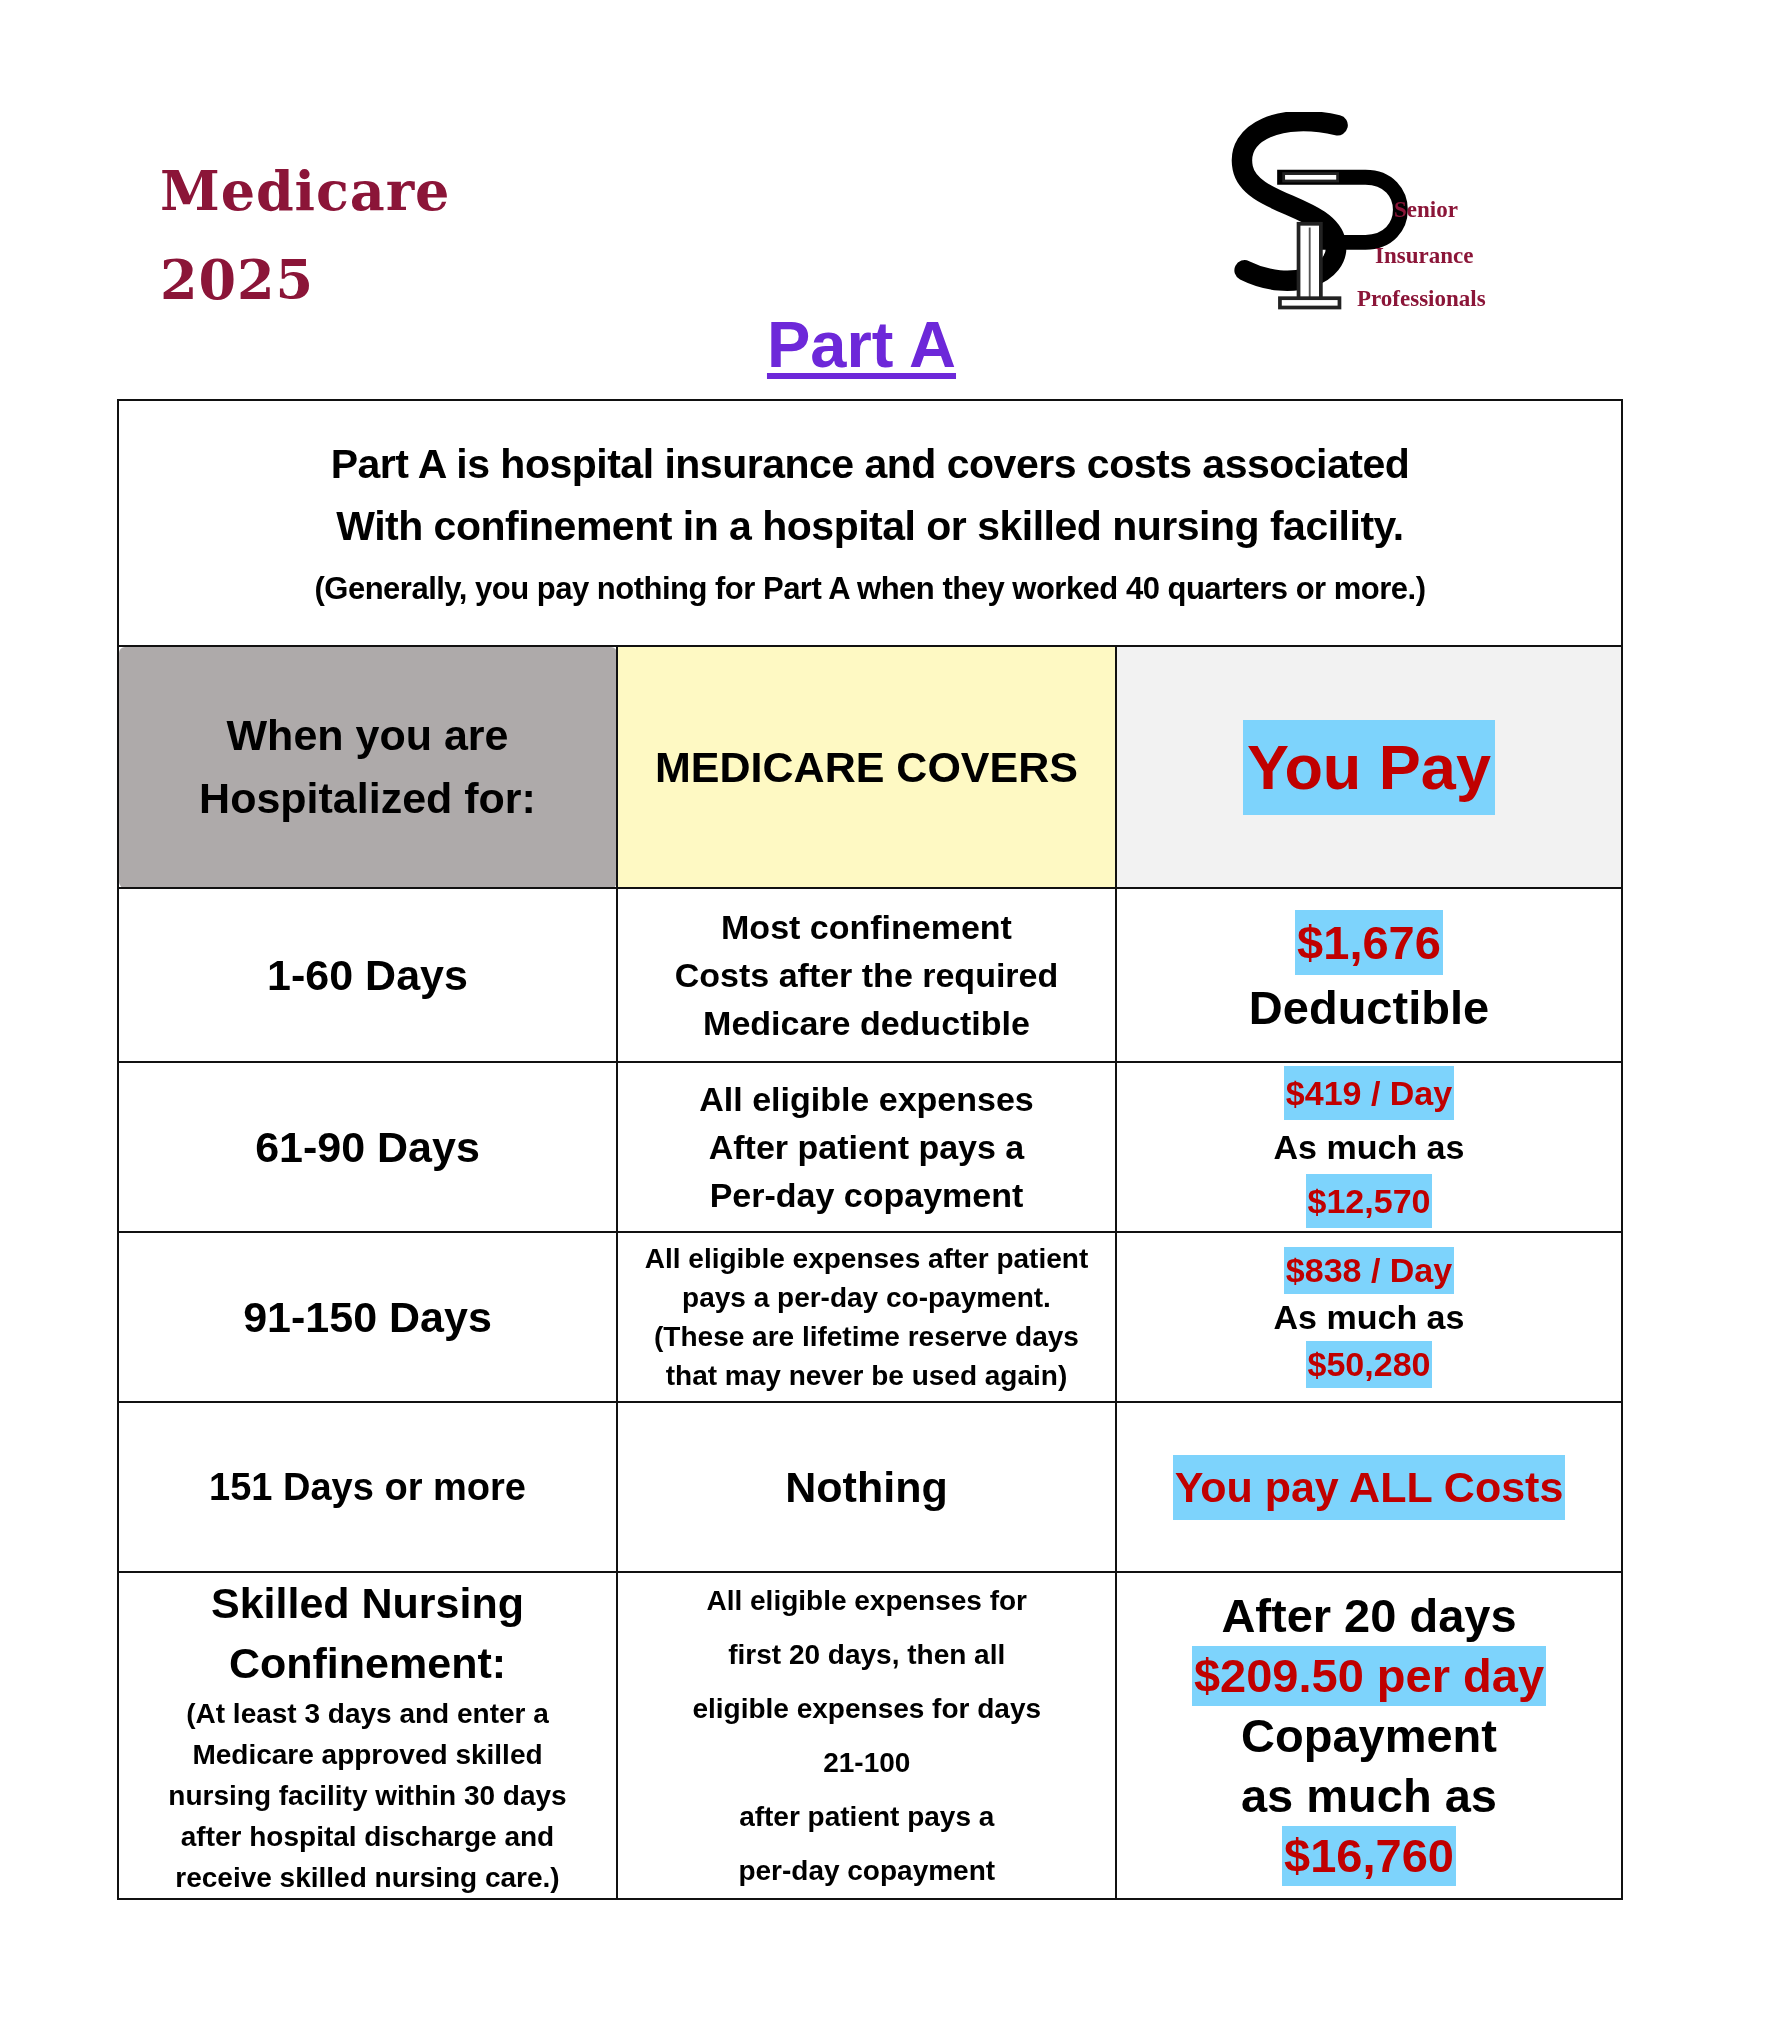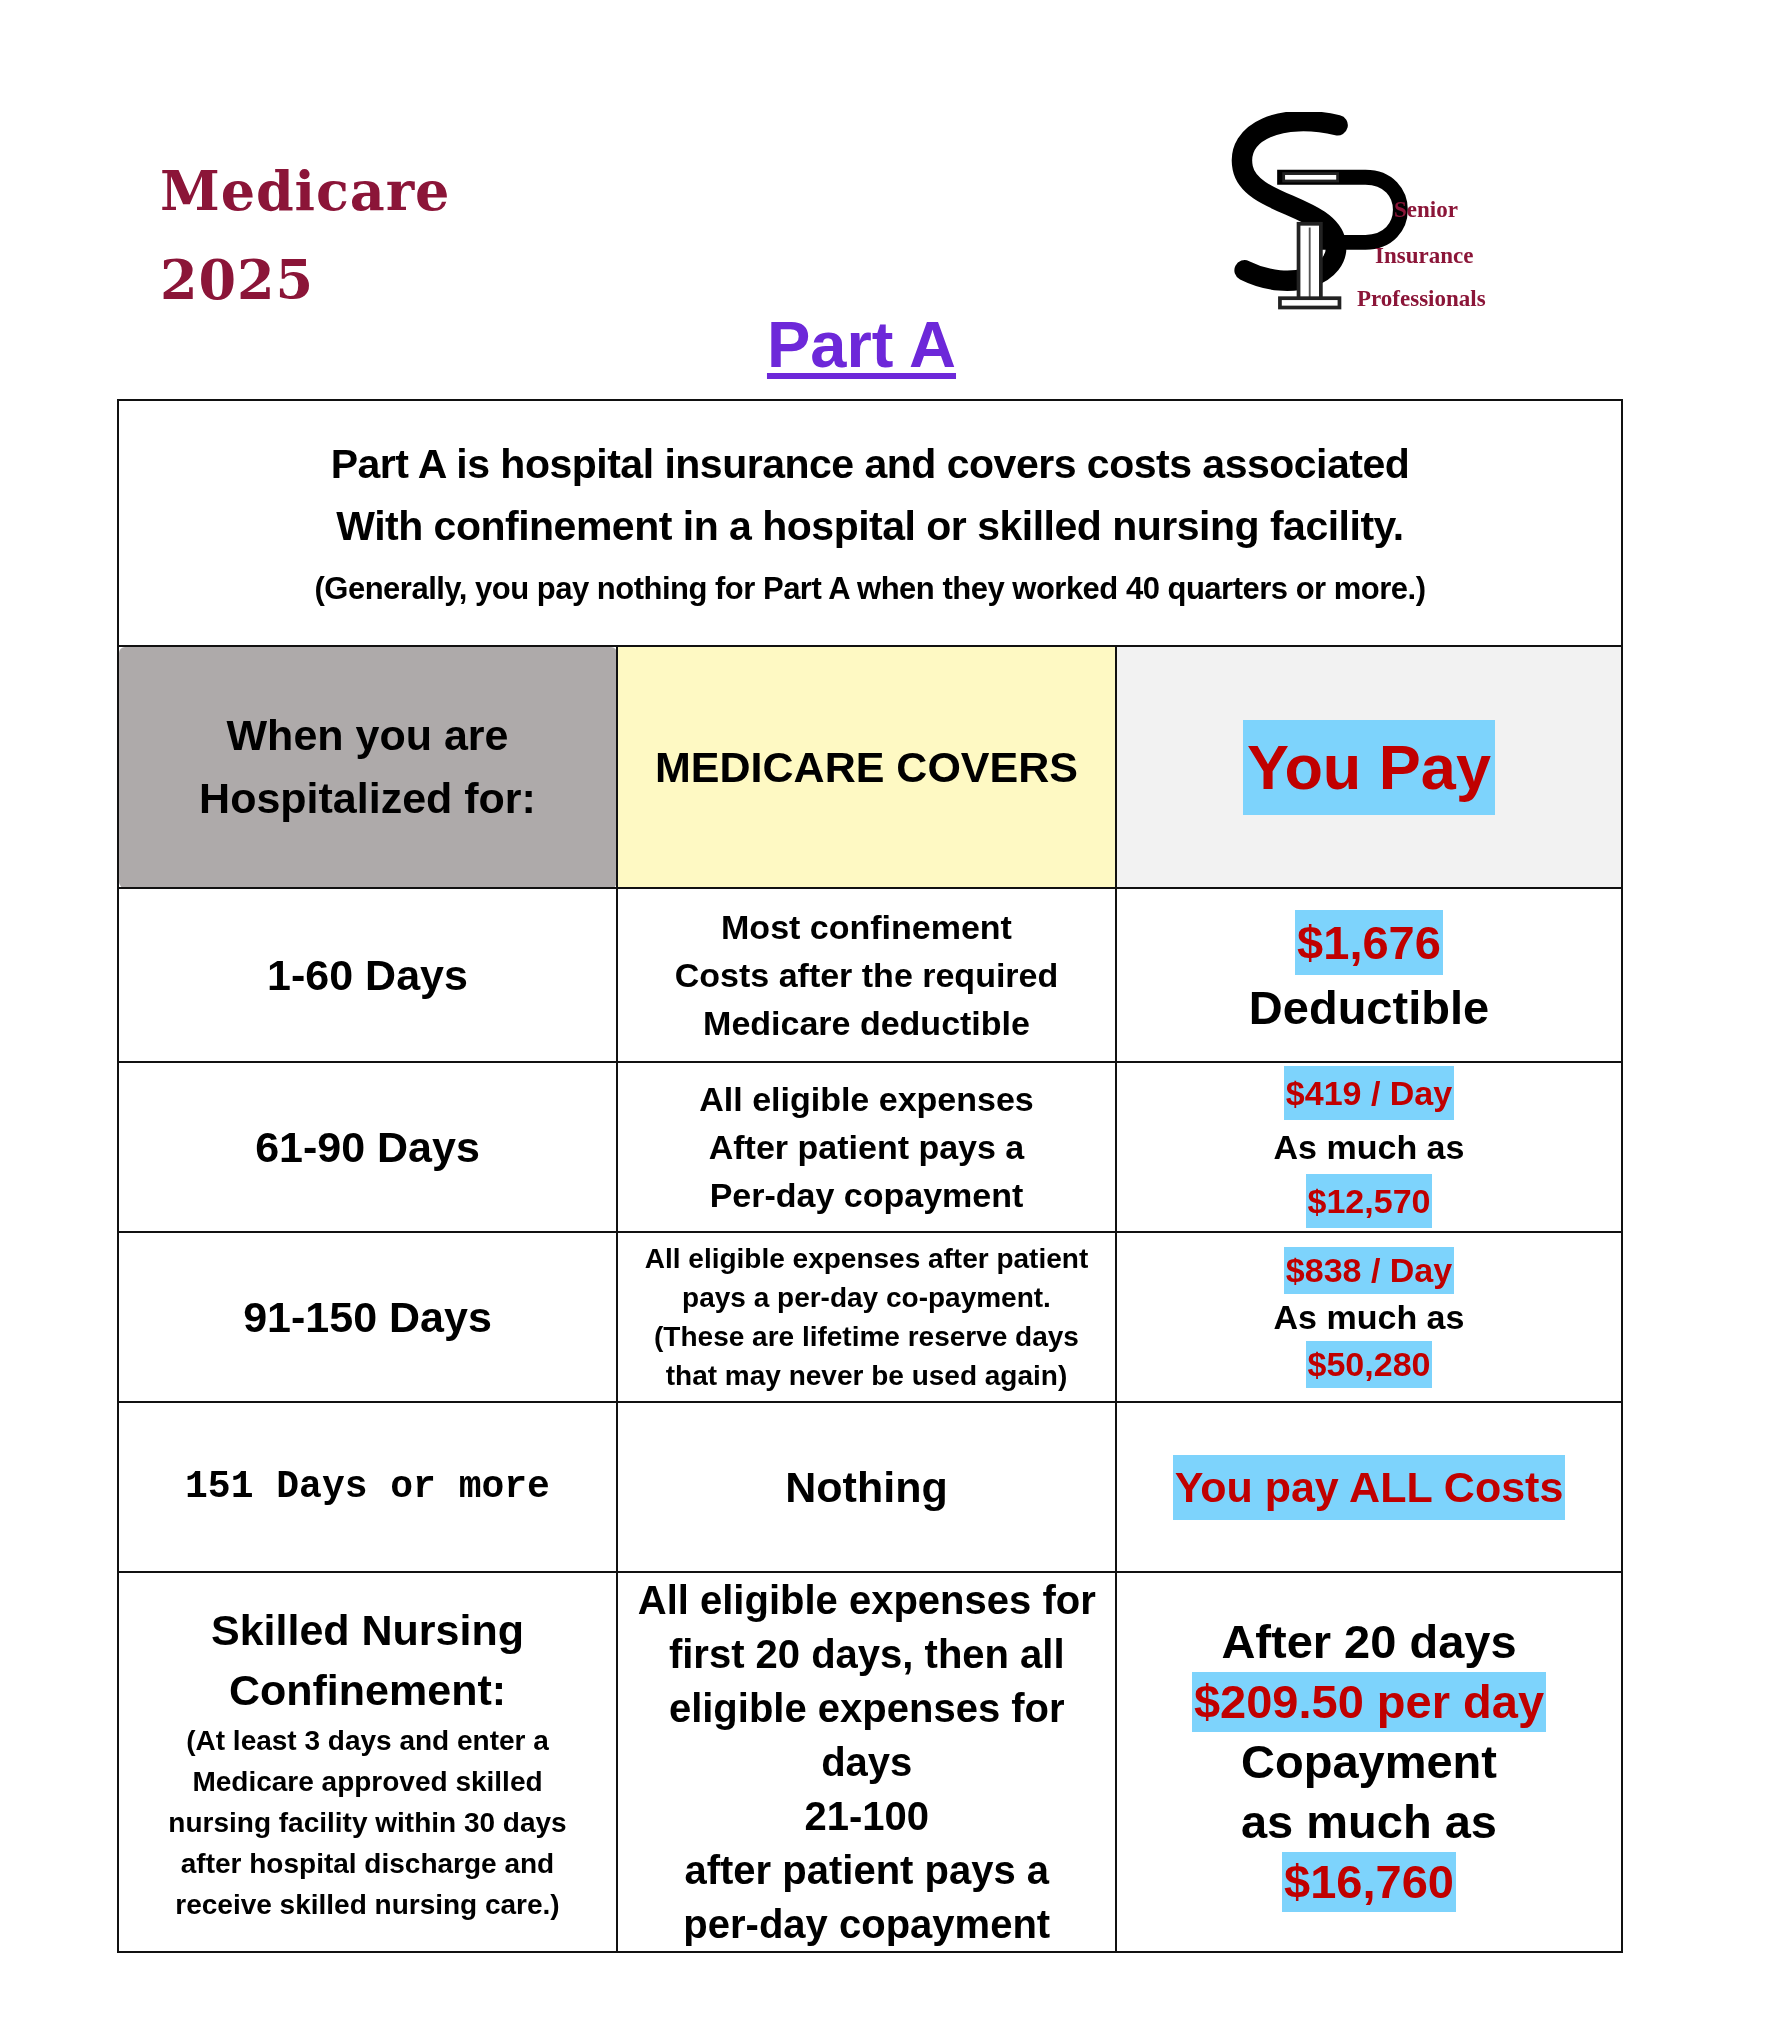--- a/index.html
+++ b/index.html
@@ -47,29 +47,29 @@
   .hl { background: #7dd3fc; color: #c00000; display: inline-block; padding: 0 1.9px; }
   .youpay { font-size: 63px; line-height: 95px; padding: 0 3.7px; }
 
   .r1 td { height: 172px; }
   .r2 td { height: 168px; }
   .r3 td { height: 168px; }
   .r4 td { height: 168px; }
   .r5 td { height: 324px; }
 
   .label { font-size: 43px; line-height: 56px; }
-  .label-sm { font-size: 38px; font-family: Liberation Mono, monospace; }
+  .label-sm { font-size: 38px; }
   .cover { font-size: 34px; line-height: 48px; }
   .cover-sm { font-size: 28px; line-height: 39px; }
   .pay-big { font-size: 47px; line-height: 65px; }
   .pay-md { font-size: 34px; line-height: 54px; }
   .pay-line { display: block; }
   .snf-title { font-size: 43px; line-height: 60px; }
   .snf-note { font-size: 28px; line-height: 41px; }
-  .snf-cover { font-size: 40px; line-height: 54px; padding-left: 8px; }
+  .snf-cover { font-size: 28px; line-height: 54px; padding-left: 8px; }
   .snf-pay { font-size: 47px; line-height: 60px; }
   .allcosts { font-size: 43px; line-height: 65px; }
 </style>
 </head>
 <body>
 
 <div class="brand-title">
   <div>Medicare</div>
   <div>2025</div>
 </div>

